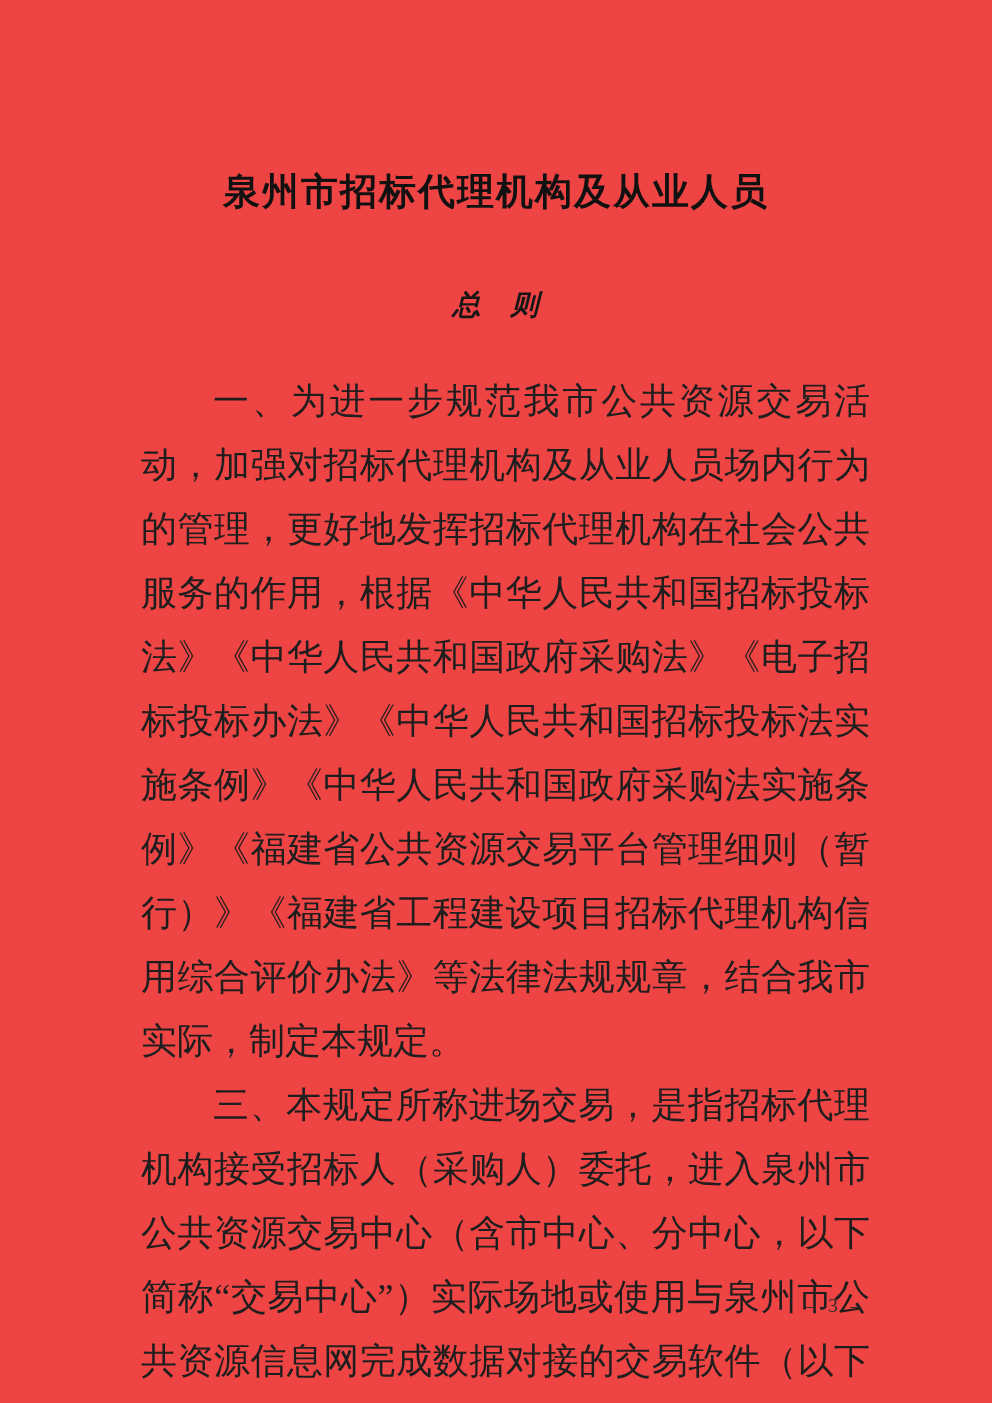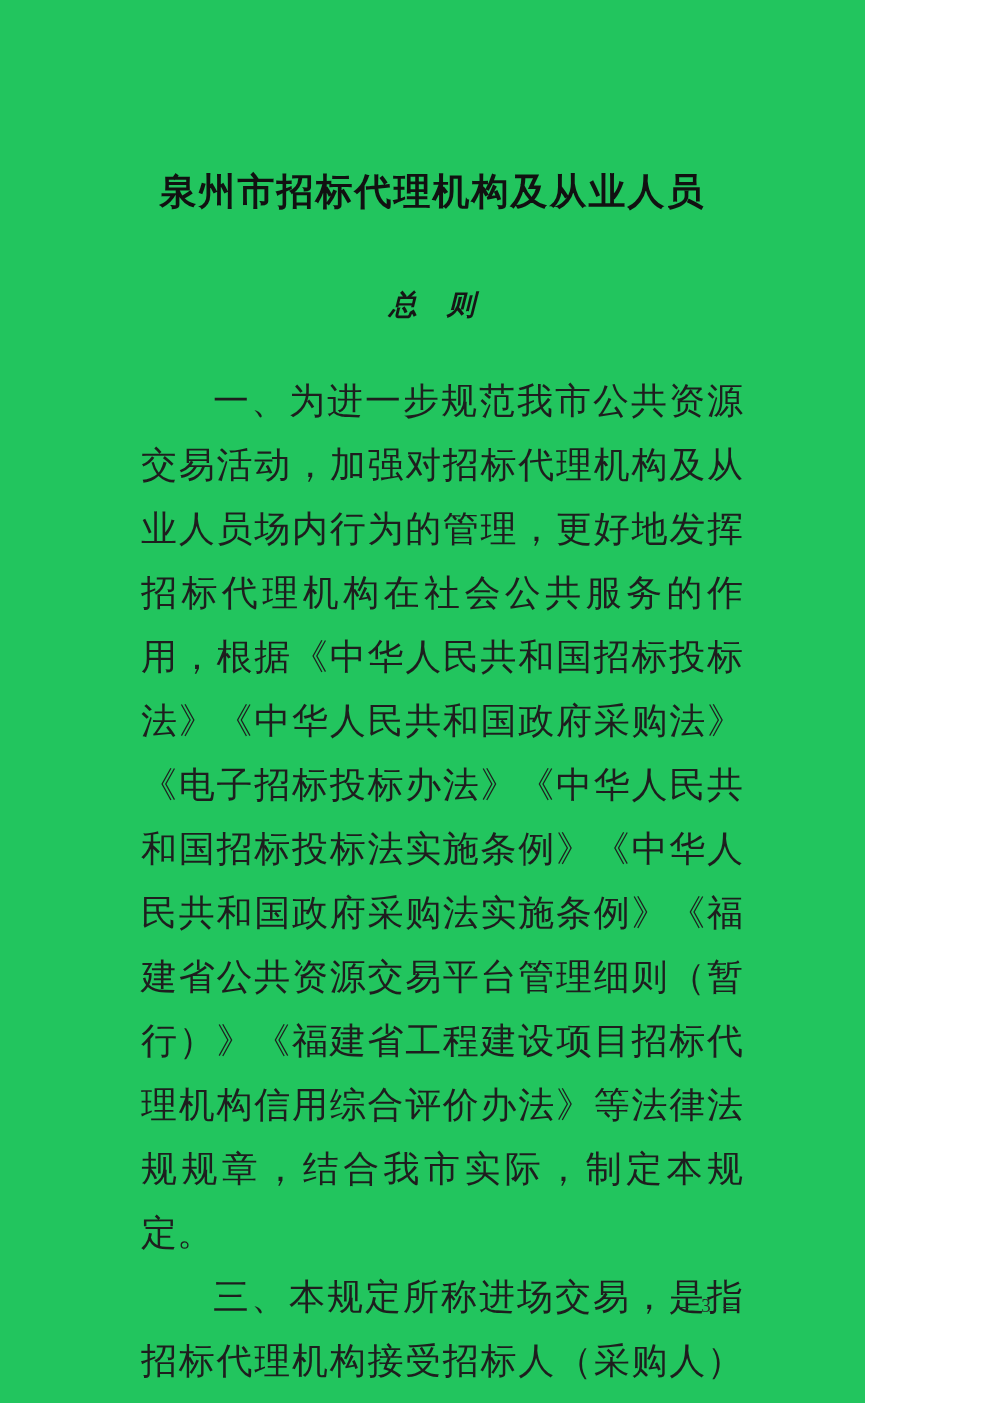--- a/index.html
+++ b/index.html
@@ -8,23 +8,23 @@
   }
   body {
     width: 992px;
     height: 1403px;
     background: #ffffff;
     font-family: "Liberation Serif", "DejaVu Serif", serif;
     color: #1c1c1c;
   }
   .page {
     position: relative;
-    width: 865px;
+    width: 992px;
     height: 1403px;
-    background: #22c55e;
+    background: #ef4444;
     overflow: hidden;
     box-sizing: border-box;
   }
   .doc-title {
     margin: 0;
     padding-top: 163px;
     text-align: center;
     font-size: 37px;
     font-weight: 700;
     line-height: 57px;

